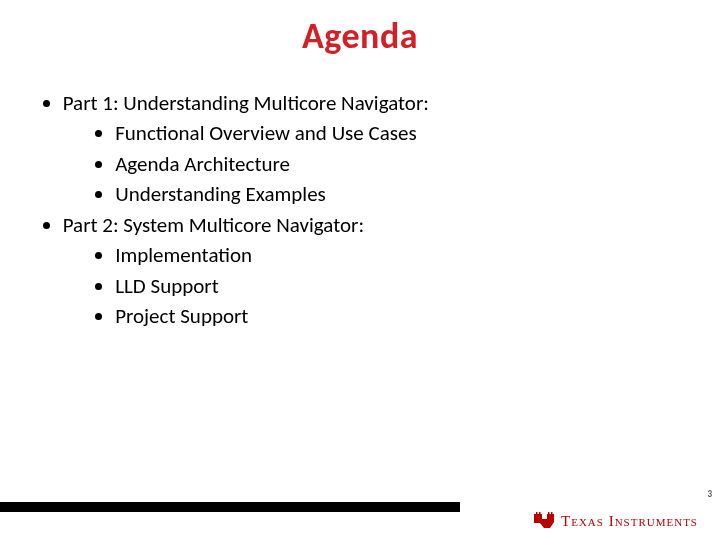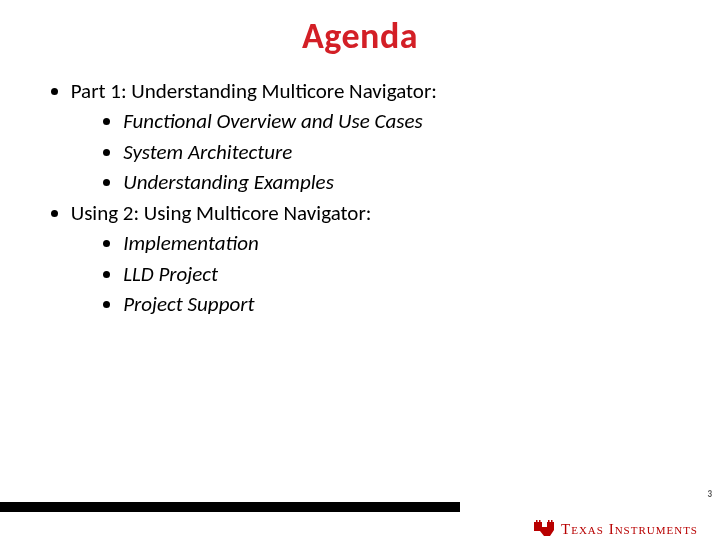--- a/index.html
+++ b/index.html
@@ -18,66 +18,64 @@
     height: 540px;
     position: relative;
     box-sizing: border-box;
   }
   .title {
     text-align: center;
     font-weight: 700;
     font-size: 36px;
     color: #d31f26;
     margin-top: 14px;
-    margin-bottom: 18px;
+    margin-bottom: 30px;
     letter-spacing: 0.5px;
   }
   .body {
     padding: 0 28px 0 48px;
     font-size: 21px;
     line-height: 1.45;
   }
   ul.top {
     list-style: disc;
     margin: 0;
     padding-left: 0.7em;
   }
   ul.top > li {
     margin-bottom: 0;
-    margin-left: 8px;
   }
   ul.sub {
     list-style: disc;
     margin: 0 0 0 1.8em;
     padding-left: 0.7em;
   }
   ul.sub > li {
     margin-bottom: 0;
-    font-style: italic;
   }
   .pagenum {
     position: absolute;
     right: 8px;
     bottom: 55px;
     font-size: 9px;
     color: #555;
     font-weight: 700;
   }
   .footer-black {
     position: absolute;
     left: 0;
     bottom: 42px;
     width: 460px;
     height: 10px;
     background: #000;
   }
   .logo {
     position: absolute;
     right: 22px;
-    bottom: 16px;
+    bottom: 24px;
     display: flex;
     align-items: center;
     gap: 6px;
     justify-content: center;
   }
   .logo-text {
     font-family: "Times New Roman", Georgia, serif;
     font-variant: small-caps;
     letter-spacing: 1px;
     color: #b80000;
@@ -97,29 +95,29 @@
 <div class="slide">
 
   <div class="title">Agenda</div>
 
   <div class="body">
     <ul class="top">
       <li>
         <span>Part 1: Understanding Multicore Navigator:</span>
         <ul class="sub">
           <li>Functional Overview and Use Cases</li>
-          <li>System Architecture</li>
+          <li>Agenda Architecture</li>
           <li>Understanding Examples</li>
         </ul>
       </li>
       <li>
-        <span>Using 2:  Using Multicore Navigator:</span>
+        <span>Part 2:  System Multicore Navigator:</span>
         <ul class="sub">
           <li>Implementation</li>
-          <li>LLD Project</li>
+          <li>LLD Support</li>
           <li>Project Support</li>
         </ul>
       </li>
     </ul>
   </div>
 
   <div class="pagenum">3</div>
 
   <div class="footer-black"></div>
 

